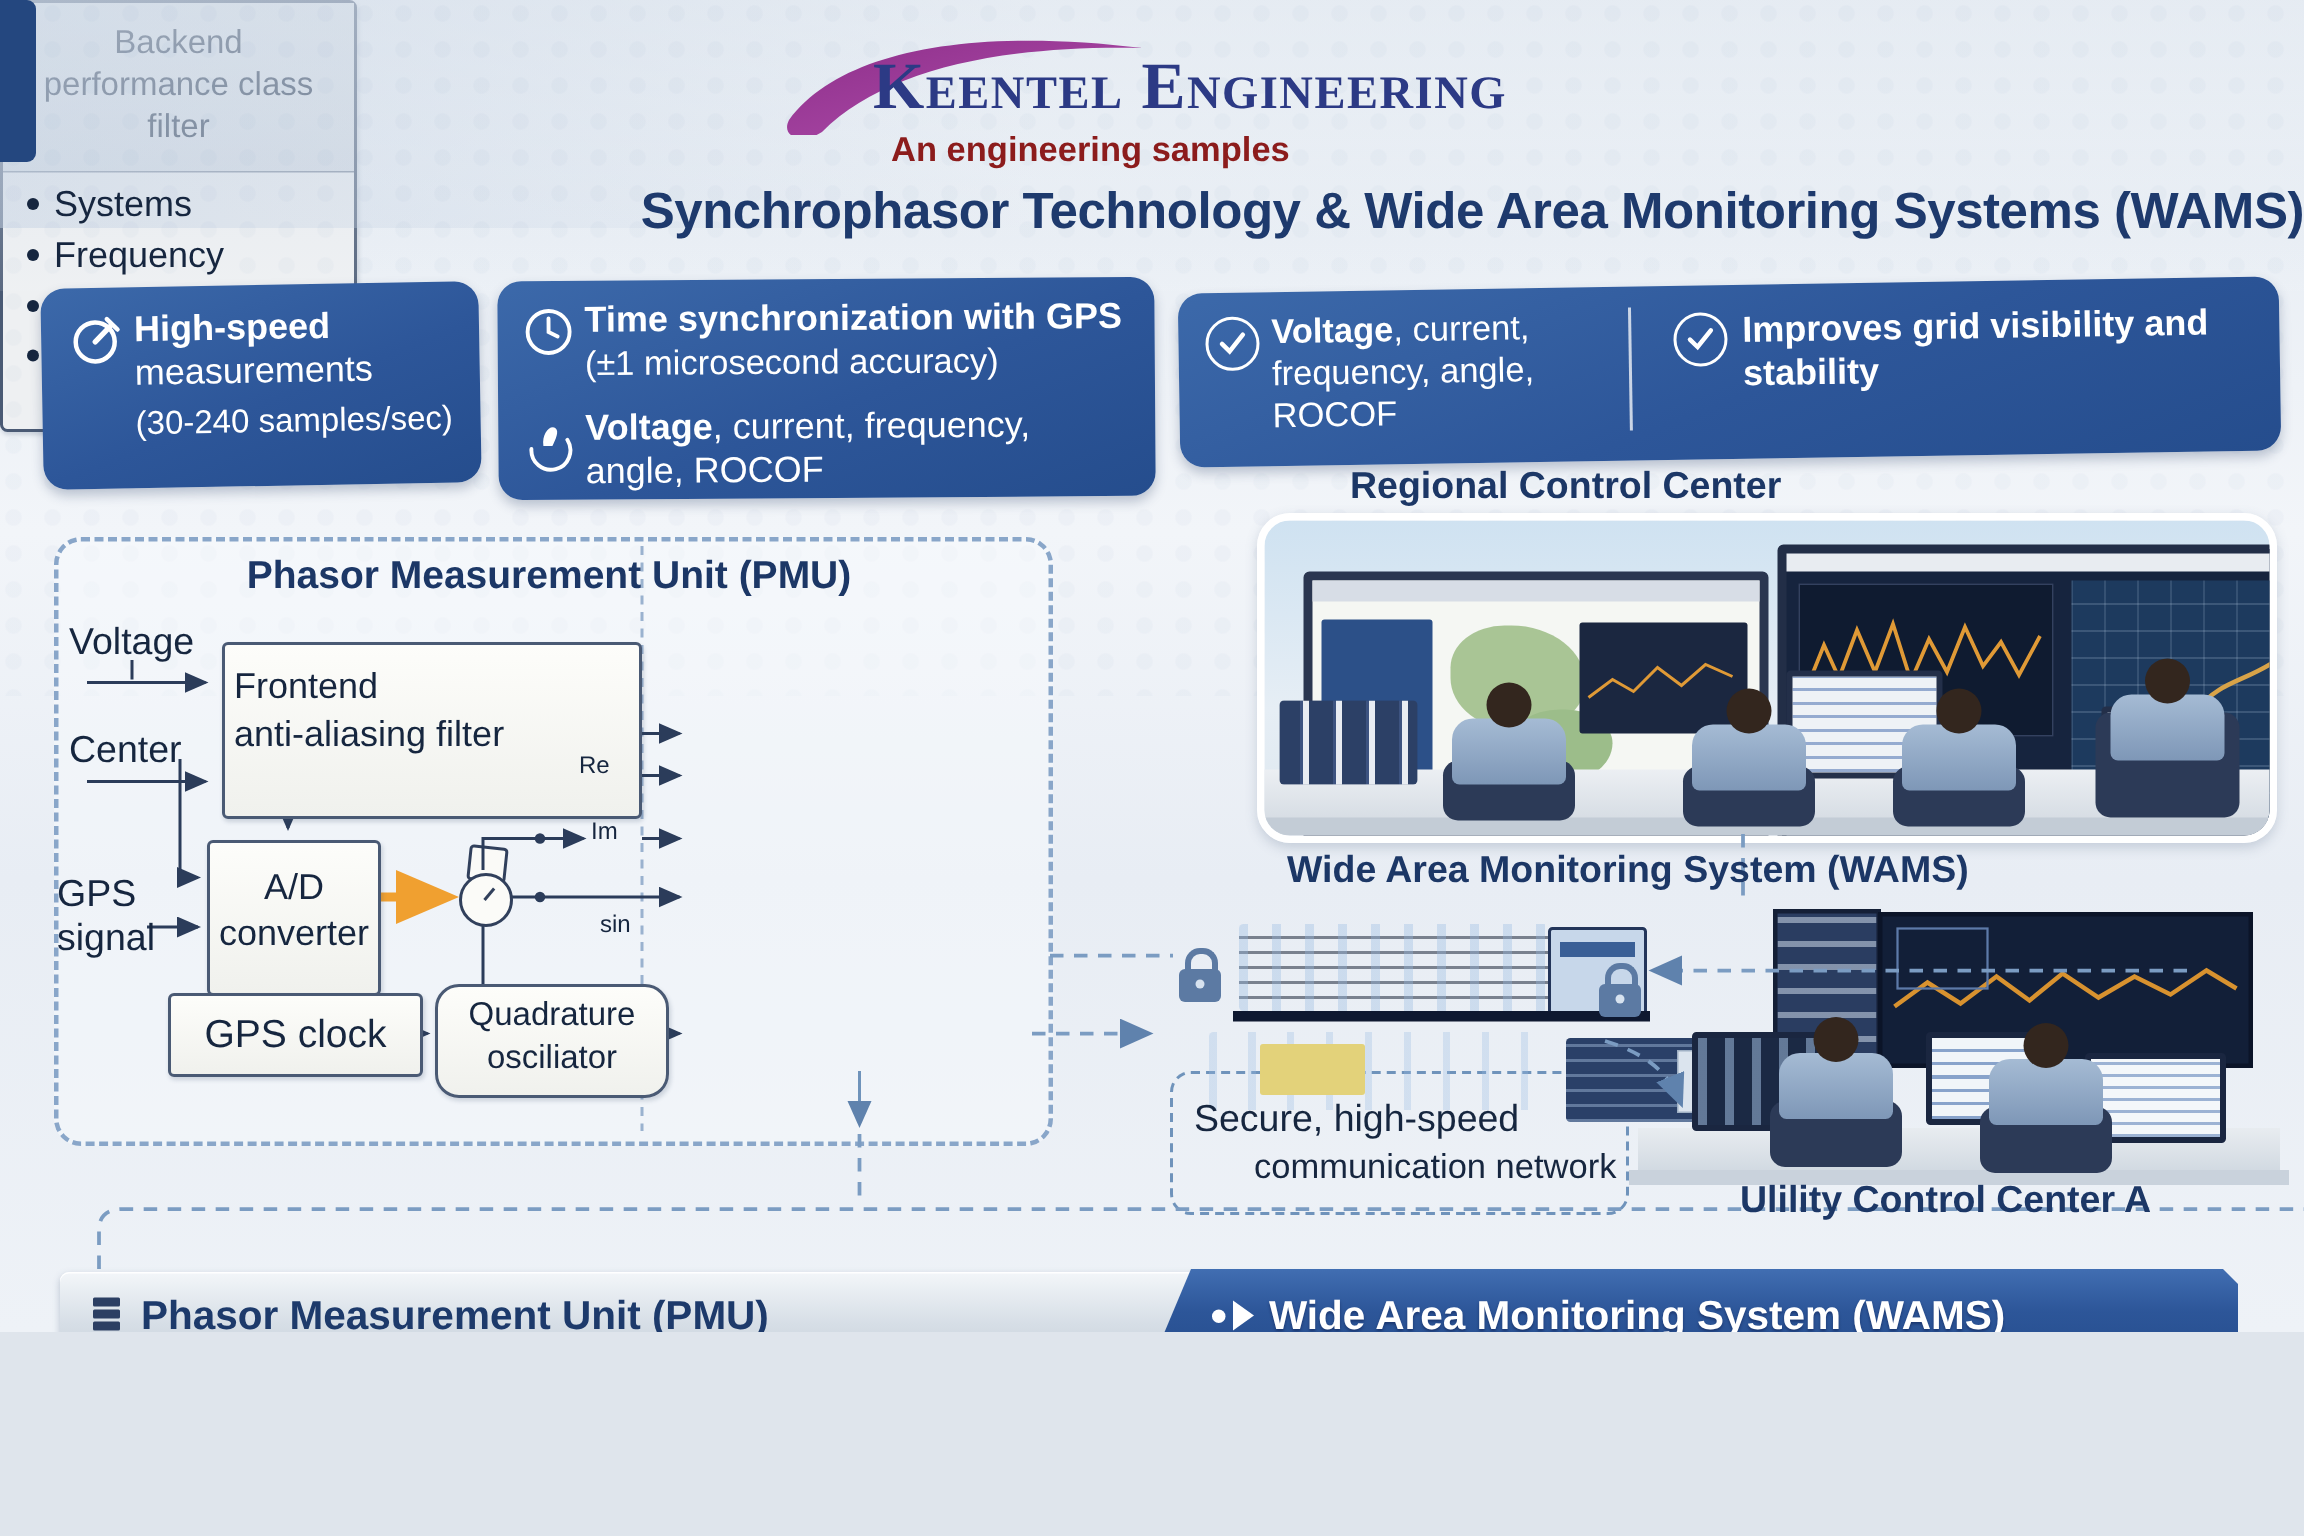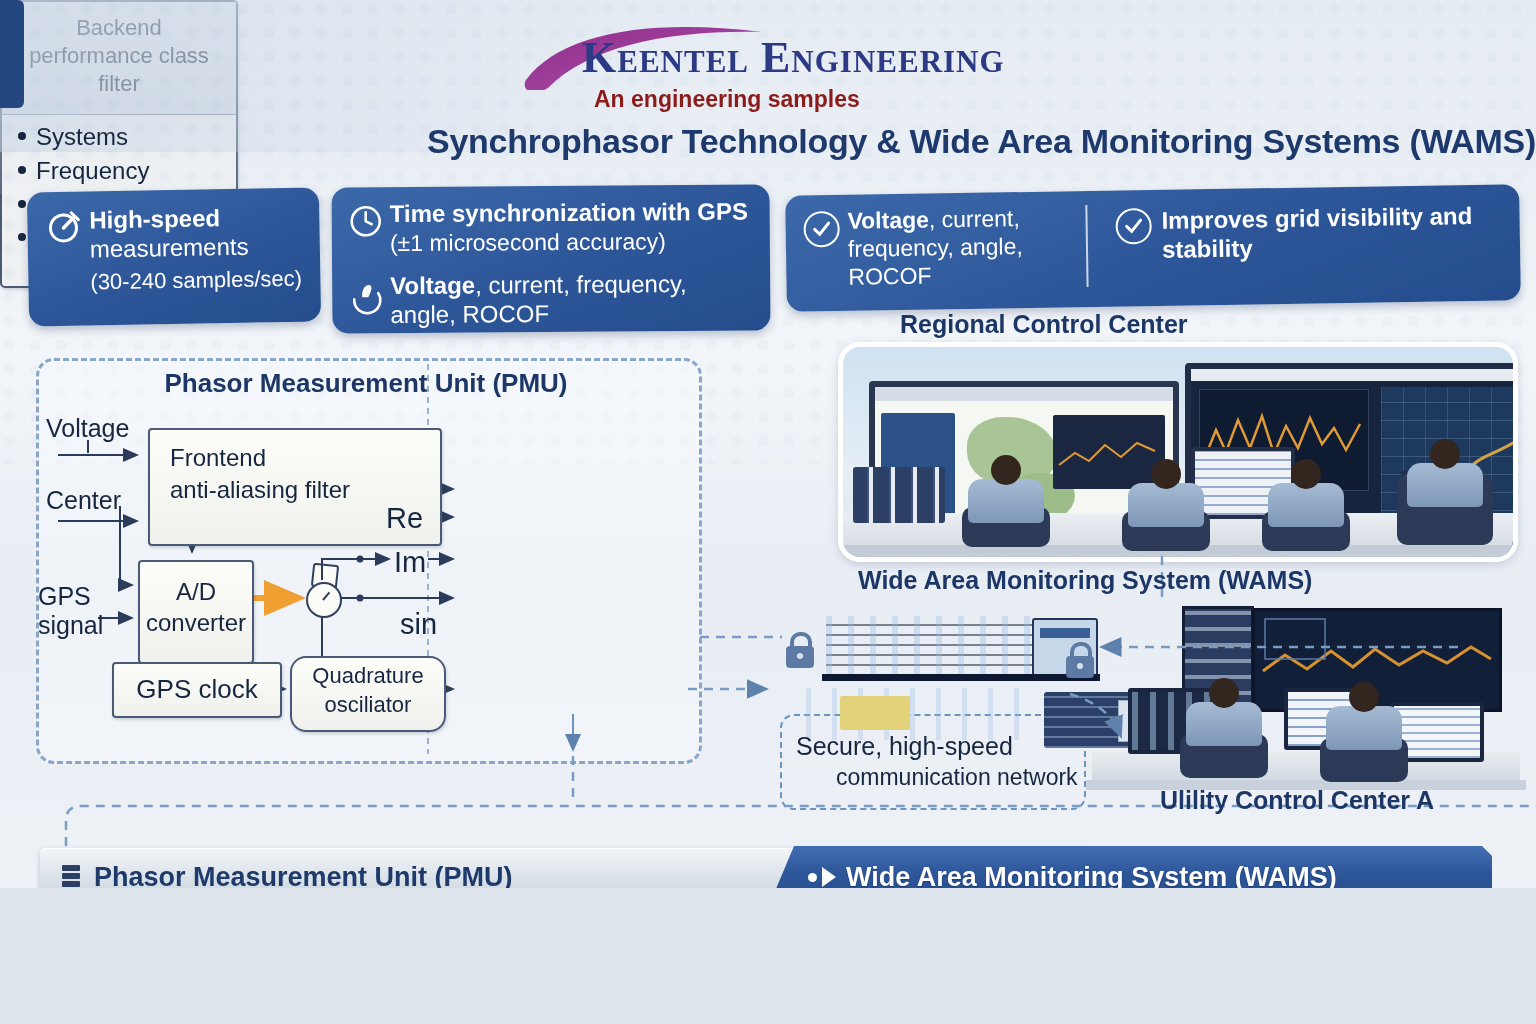--- a/index.html
+++ b/index.html
@@ -48,33 +48,33 @@
   .f3 .c2-ic{left:330px;top:18px;}
   .f3 .col2{left:376px;top:16px;width:330px;font-size:24px;font-weight:700;}
   .chk{position:absolute;width:32px;height:32px;border:2.5px solid #fff;border-radius:50%;}
   .chk svg{position:absolute;left:4px;top:4px;}
   
   .pmu-wrap{left:36px;top:358px;width:660px;height:400px;border:3px dashed #89a6c9;border-radius:18px;
     background:rgba(250,252,254,.4);z-index:1;}
   .pmu-title{left:36px;top:368px;width:660px;text-align:center;font-size:26px;font-weight:700;color:#1c3766;z-index:3;}
   .node{position:absolute;background:linear-gradient(180deg,#fdfdfa,#f0f1ed);border:2px solid #4a5a74;
     border-radius:4px;color:#16263f;z-index:3;box-shadow:1px 2px 3px rgba(60,80,110,.2);}
-  .frontend{left:148px;top:428px;width:270px;height:102px;font-size:24px;padding:12px 0 0 20px;line-height:1.35;}
+  .frontend{left:148px;top:428px;width:270px;height:102px;font-size:24px;padding:12px 0 0 6px;line-height:1.35;}
   .adc{left:138px;top:560px;width:112px;height:86px;font-size:24px;text-align:center;padding-top:14px;line-height:1.3;}
   .gpsclock{left:112px;top:662px;width:166px;height:52px;font-size:26px;text-align:center;line-height:50px;}
   .quad{left:290px;top:656px;width:152px;height:68px;font-size:22px;text-align:center;padding-top:4px;line-height:1.3;border-radius:16px;}
   .backend{left:460px;top:430px;width:234px;height:284px;background:#eef0f2;border:2px solid #4a5a74;border-radius:5px;z-index:3;
     box-shadow:1px 2px 3px rgba(60,80,110,.2);}
   .backend .hd{height:100px;background:linear-gradient(#e4e9ed,#d7dde4);border-bottom:1.5px solid #7a8699;
     text-align:center;font-size:22px;padding-top:12px;line-height:1.28;color:#16263f;}
   .backend ul{list-style:none;margin:8px 0 0 0;padding:0 6px 0 12px;font-size:24px;color:#16263f;}
   .backend li{position:relative;padding-left:22px;margin-bottom:5px;line-height:1.2;}
   .backend li::before{content:"";position:absolute;left:4px;top:9px;width:8px;height:8px;border-radius:50%;background:#16263f;}
   .in-label{position:absolute;font-size:25px;color:#16263f;z-index:3;line-height:1.15;}
-  .sig-label{position:absolute;font-size:29px;color:#16263f;z-index:3;}
+  .sig-label{position:absolute;font-size:16px;color:#16263f;z-index:3;}
   .mixer{left:306px;top:582px;width:32px;height:32px;border:2.5px solid #31405c;border-radius:50%;
     background:#fbfbf8;z-index:3;}
   .mixer::after{content:"";position:absolute;left:14px;top:6px;width:2px;height:10px;background:#31405c;transform-origin:bottom;transform:rotate(40deg);}
   .mixer-flag{left:312px;top:564px;width:22px;height:20px;border:2px solid #31405c;border-radius:3px;
     background:#fafaf7;transform:rotate(6deg);z-index:2;}
   
   .sec-title{position:absolute;font-size:25px;font-weight:700;color:#1c3766;z-index:3;}
   
   .rcc{left:838px;top:342px;width:670px;height:210px;border-radius:22px;border:5px solid #fff;
     background:linear-gradient(180deg,#cfe2f1,#e6eef5 60%,#dde7ef);overflow:hidden;z-index:1;

